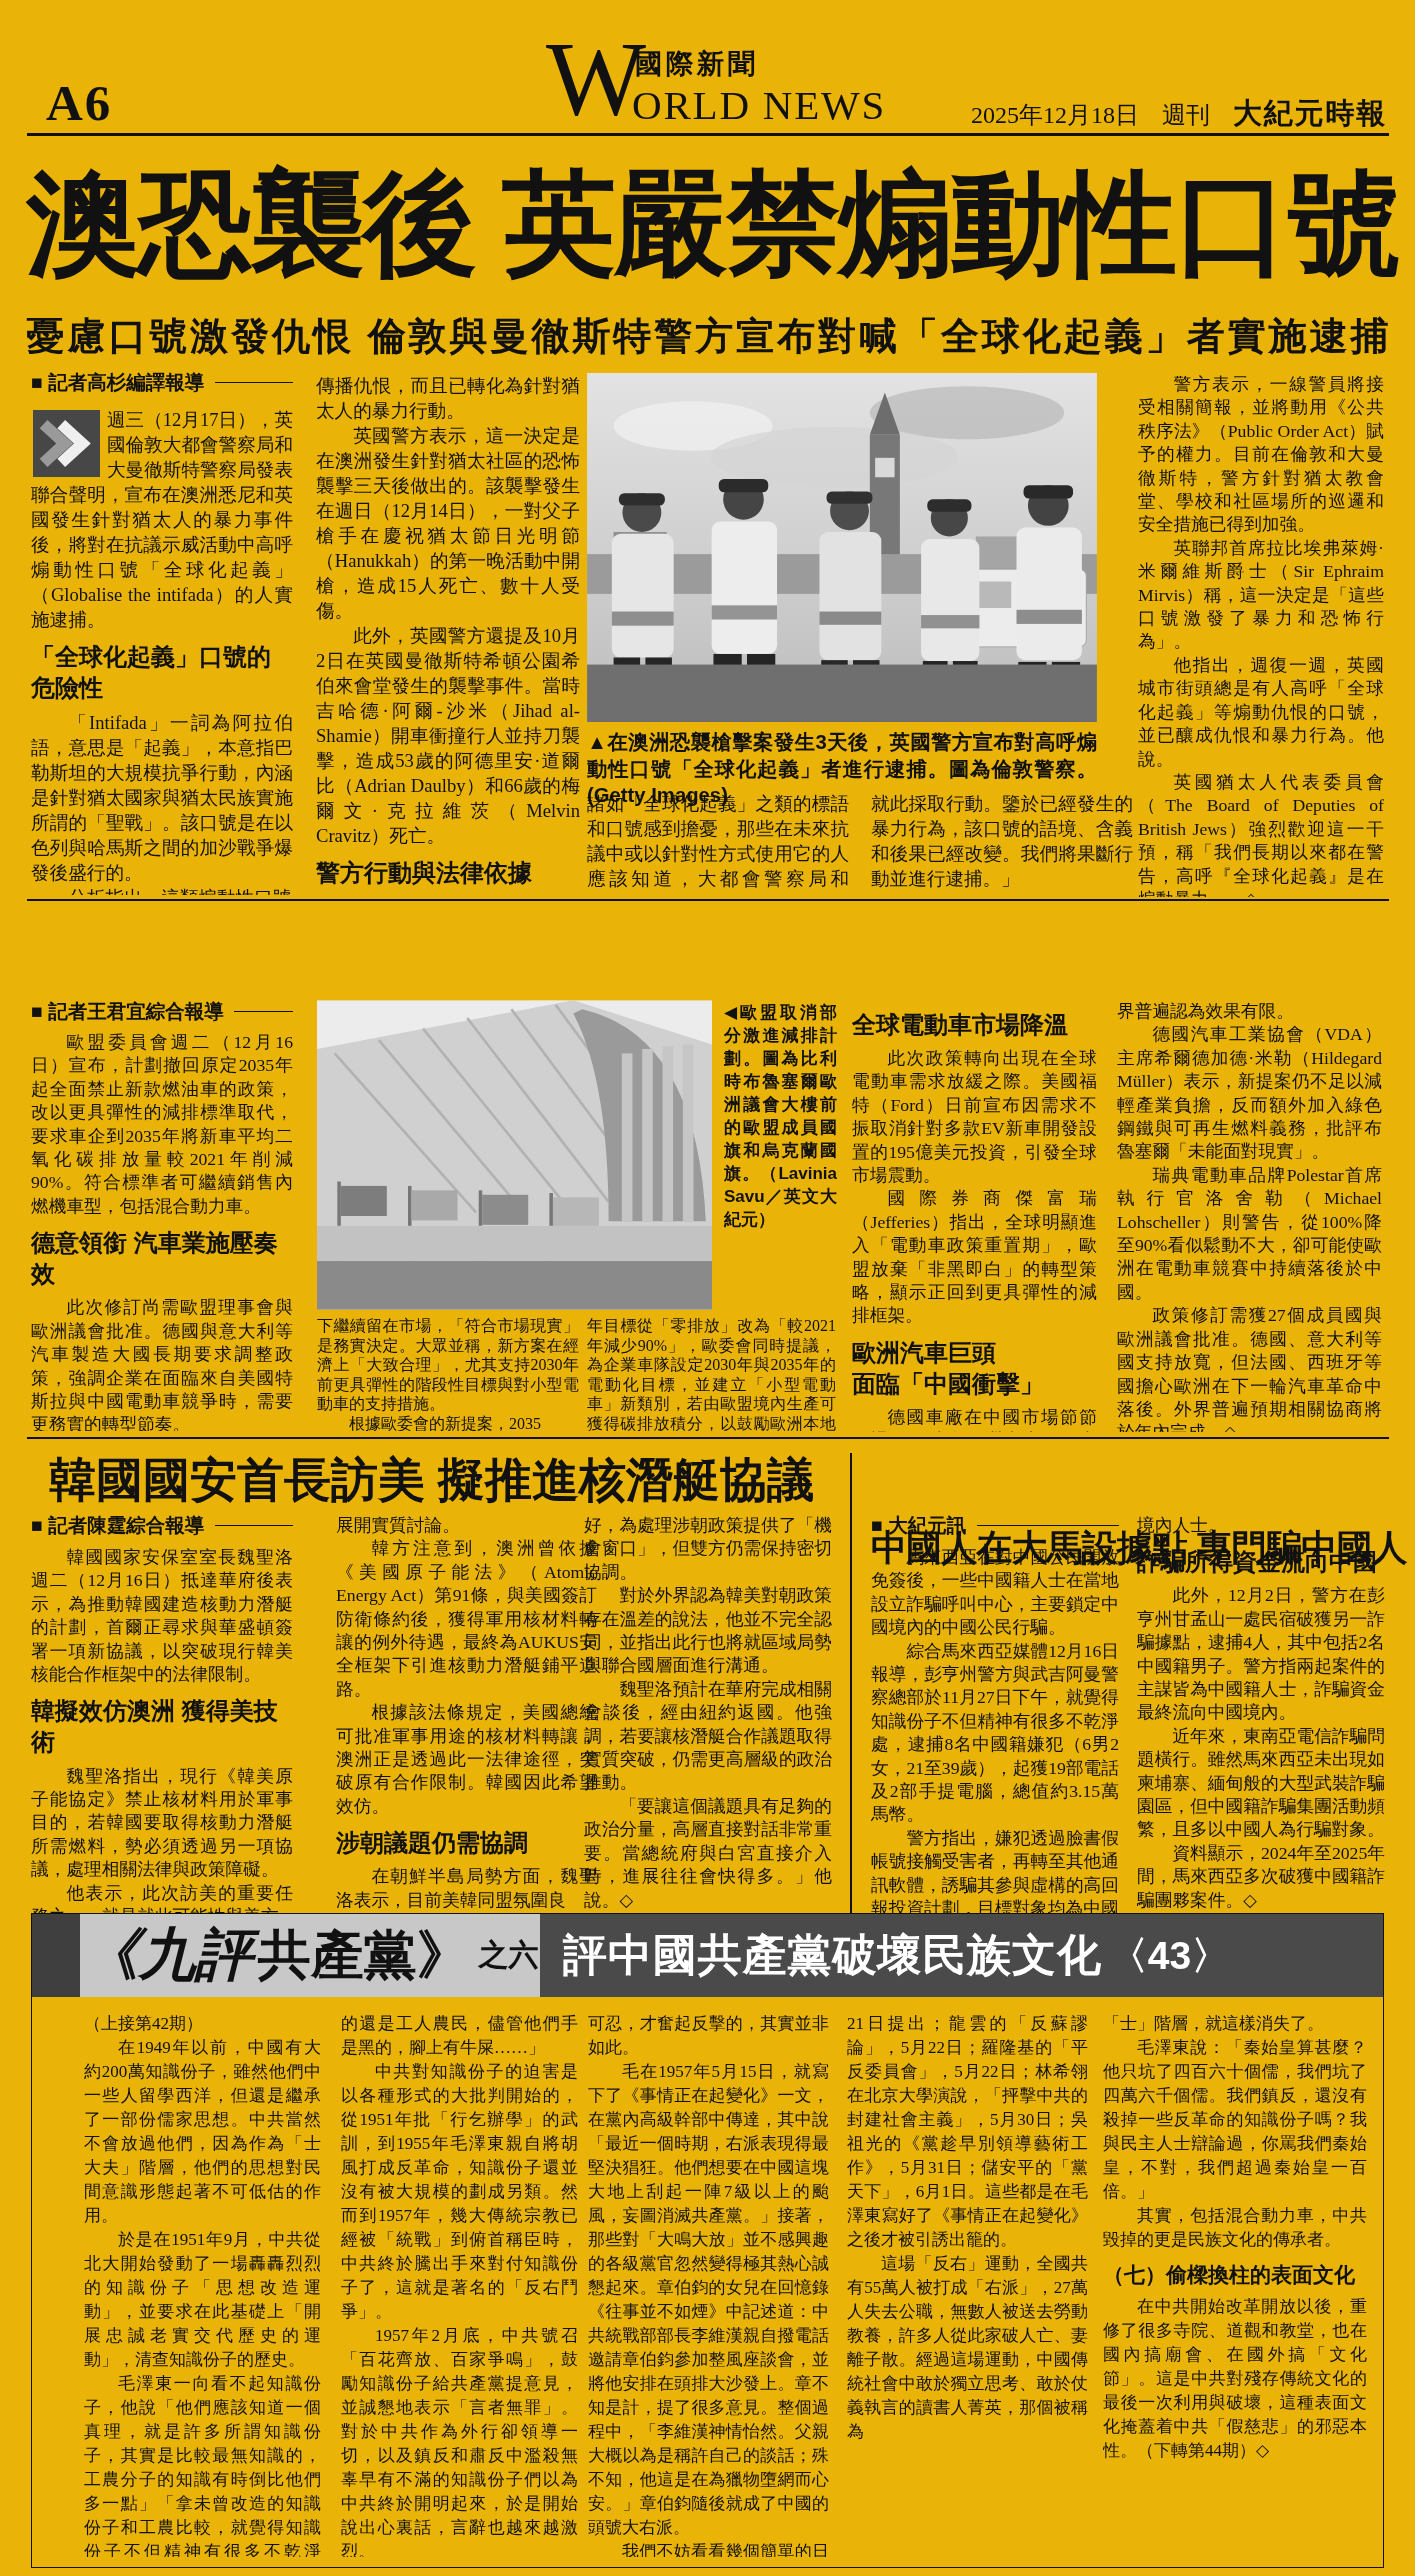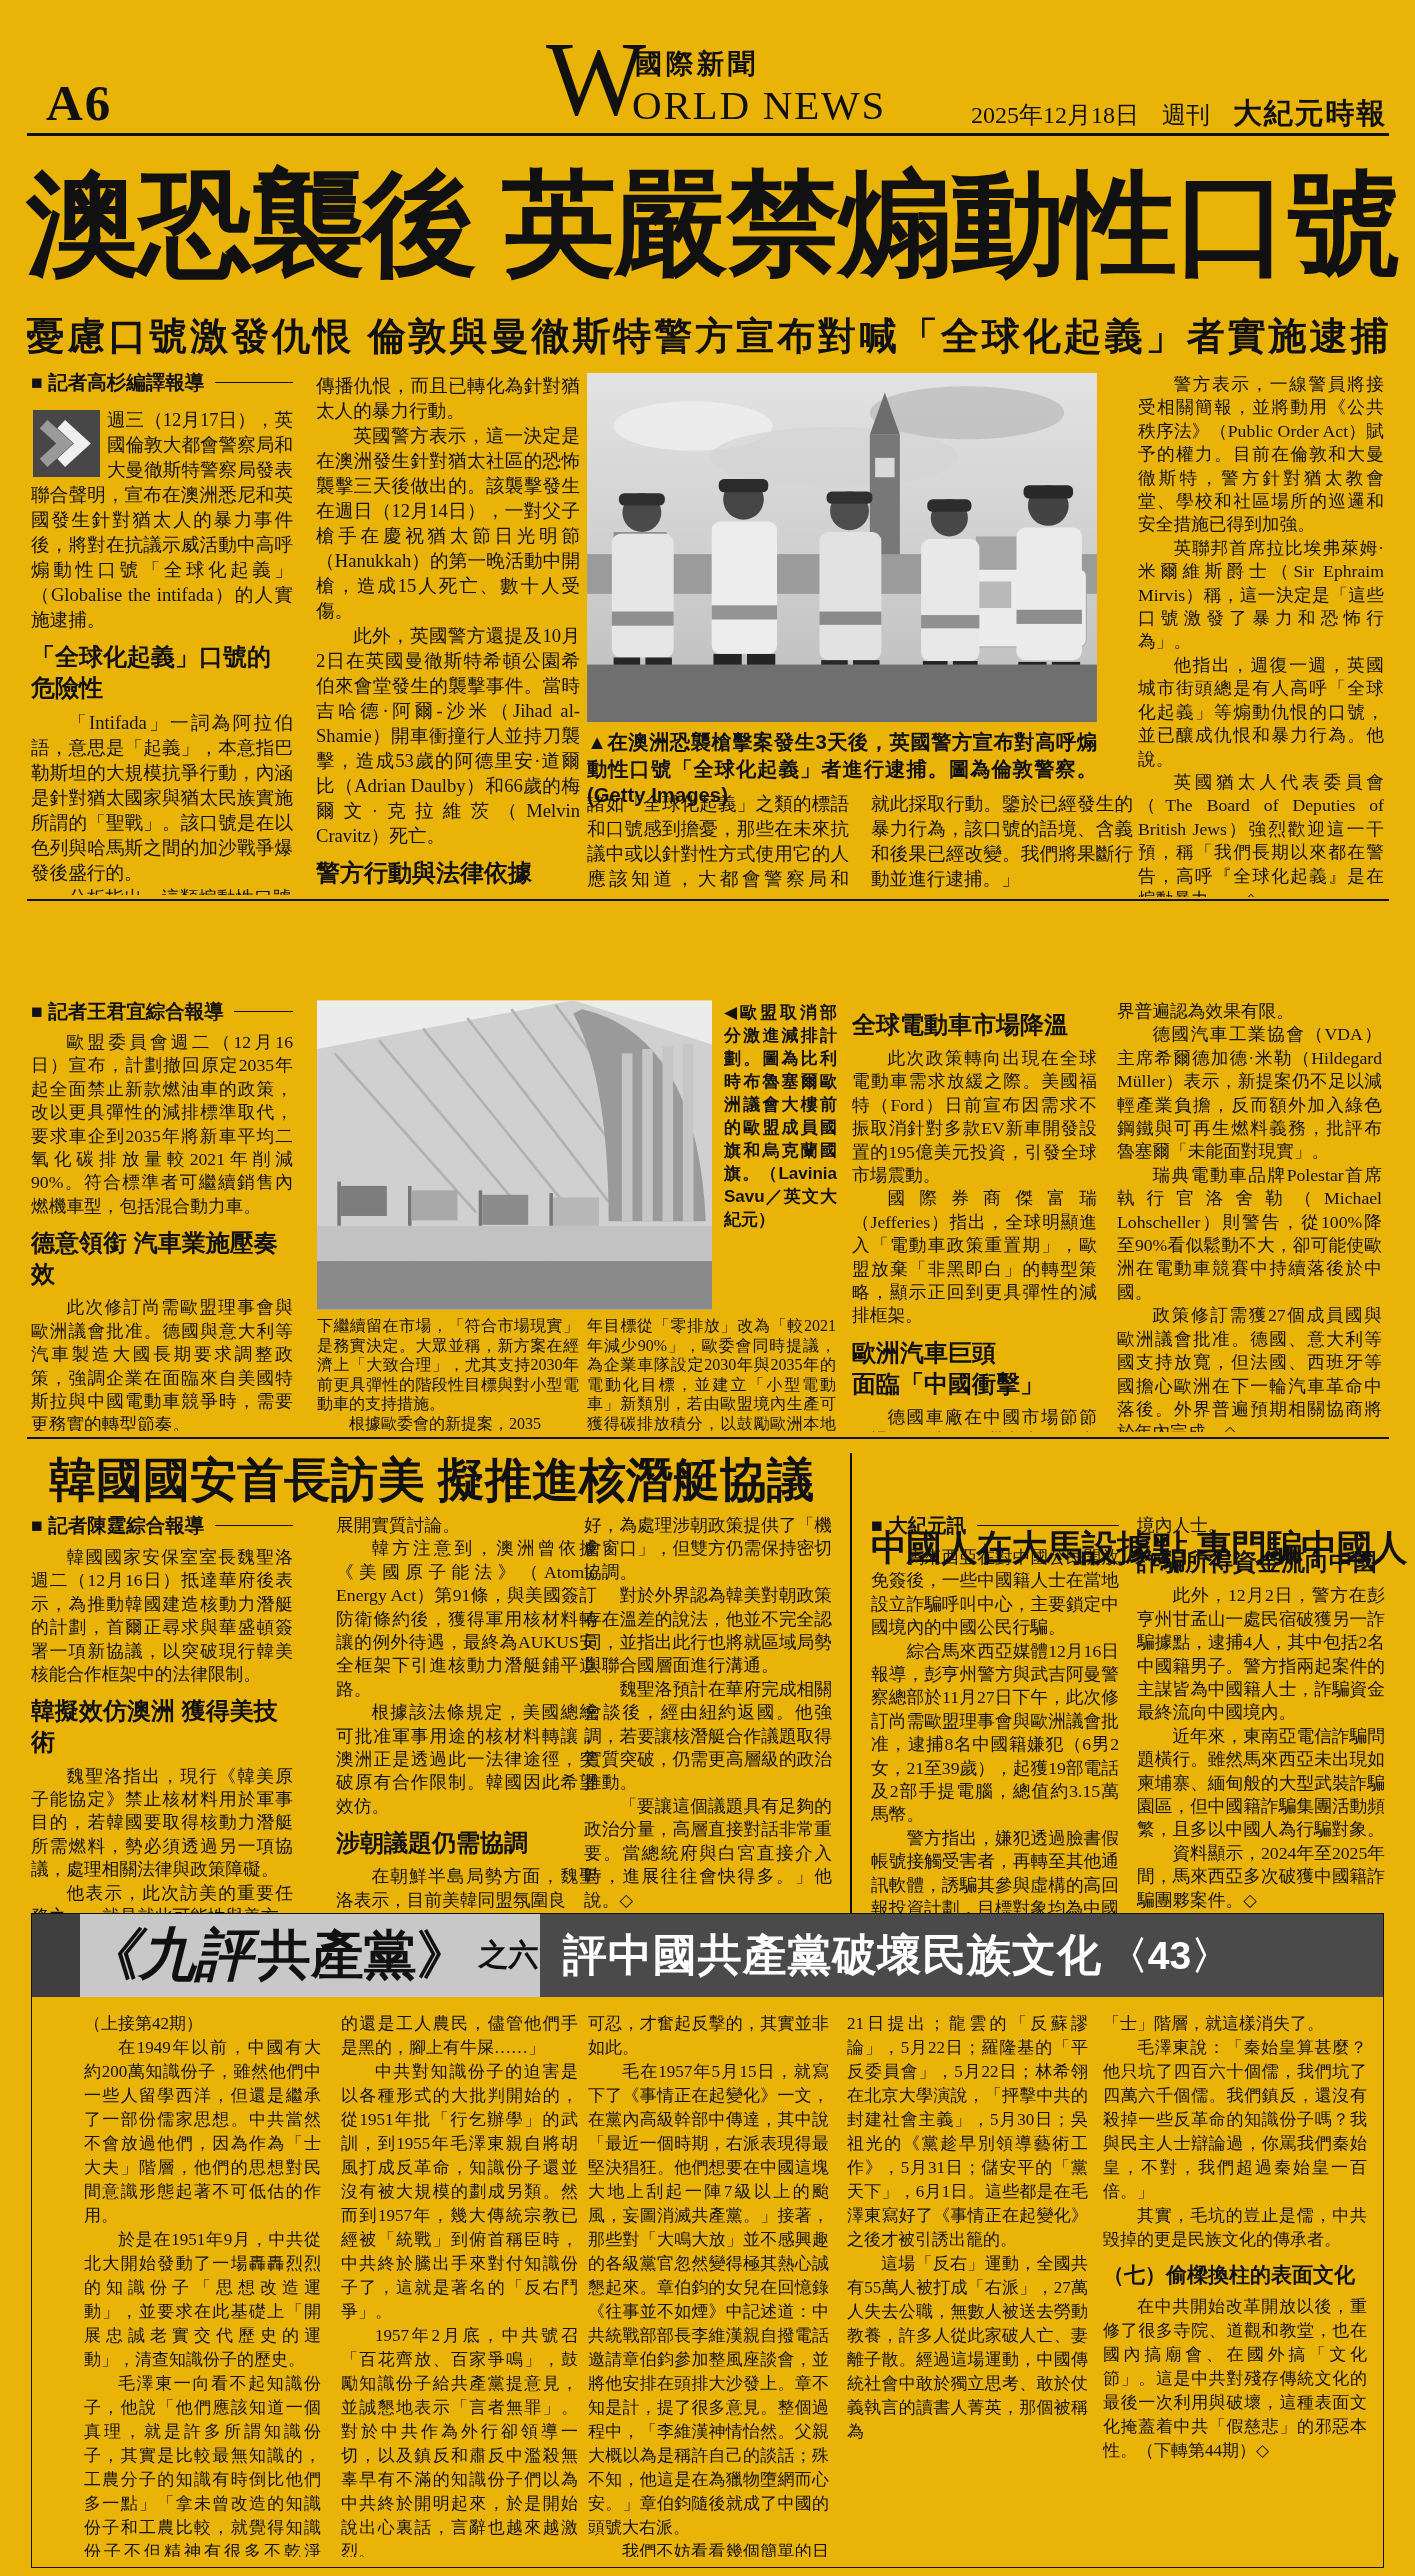--- a/index.html
+++ b/index.html
@@ -313,21 +313,21 @@
   <div class="abs vrule" style="left:850px;top:1453px;width:1.8px;height:462px;"></div>
 
   <div class="abs cthead" style="left:871px;top:1524px;width:513px;font-size:36px;letter-spacing:-0.9px;">中國人在大馬設據點 專門騙中國人</div>
 
   <div class="abs byline" style="left:871px;top:1507px;width:248px;">
     <span>■ 大紀元訊</span>
   </div>
 
   <div class="abs col c20" style="left:871px;top:1546px;width:248px;height:368px;">
       <p class="para">馬來西亞在對中國公民開放免簽後，一些中國籍人士在當地設立詐騙呼叫中心，主要鎖定中國境內的中國公民行騙。</p>
-      <p class="para">綜合馬來西亞媒體12月16日報導，彭亨州警方與武吉阿曼警察總部於11月27日下午，此次修訂尚需歐盟理事會與歐洲議會批准，逮捕8名中國籍嫌犯（6男2女，21至39歲），起獲19部電話及2部手提電腦，總值約3.15萬馬幣。</p>
+      <p class="para">綜合馬來西亞媒體12月16日報導，彭亨州警方與武吉阿曼警察總部於11月27日下午，就覺得知識份子不但精神有很多不乾淨處，逮捕8名中國籍嫌犯（6男2女，21至39歲），起獲19部電話及2部手提電腦，總值約3.15萬馬幣。</p>
       <p class="para">警方指出，嫌犯透過臉書假帳號接觸受害者，再轉至其他通訊軟體，誘騙其參與虛構的高回報投資計劃，目標對象均為中國</p>
     </div>
   <div class="abs col c20" style="left:1137px;top:1514px;width:248px;height:400px;">
       <p class="para cont">境內人士。</p>
       <div class="subhd">詐騙所得資金流向中國</div>
       <p class="para">此外，12月2日，警方在彭亨州甘孟山一處民宿破獲另一詐騙據點，逮捕4人，其中包括2名中國籍男子。警方指兩起案件的主謀皆為中國籍人士，詐騙資金最終流向中國境內。</p>
       <p class="para">近年來，東南亞電信詐騙問題橫行。雖然馬來西亞未出現如柬埔寨、緬甸般的大型武裝詐騙園區，但中國籍詐騙集團活動頻繁，且多以中國人為行騙對象。</p>
       <p class="para">資料顯示，2024年至2025年間，馬來西亞多次破獲中國籍詐騙團夥案件。◇</p>
     </div>
 
@@ -363,19 +363,19 @@
       <p class="para">毛在1957年5月15日，就寫下了《事情正在起變化》一文，在黨內高級幹部中傳達，其中說「最近一個時期，右派表現得最堅決猖狂。他們想要在中國這塊大地上刮起一陣7級以上的颱風，妄圖消滅共產黨。」接著，那些對「大鳴大放」並不感興趣的各級黨官忽然變得極其熱心誠懇起來。章伯鈞的女兒在回憶錄《往事並不如煙》中記述道：中共統戰部部長李維漢親自撥電話邀請章伯鈞參加整風座談會，並將他安排在頭排大沙發上。章不知是計，提了很多意見。整個過程中，「李維漢神情怡然。父親大概以為是稱許自己的談話；殊不知，他這是在為獵物墮網而心安。」章伯鈞隨後就成了中國的頭號大右派。</p>
       <p class="para">我們不妨看看幾個簡單的日期：章伯鈞的「政治設計院」，5月</p>
     </div>
   <div class="abs col cnc" style="left:847px;top:2012px;width:241px;height:545px;">
       <p class="para cont">21日提出；龍雲的「反蘇謬論」，5月22日；羅隆基的「平反委員會」，5月22日；林希翎在北京大學演說，「抨擊中共的封建社會主義」，5月30日；吳祖光的《黨趁早別領導藝術工作》，5月31日；儲安平的「黨天下」，6月1日。這些都是在毛澤東寫好了《事情正在起變化》之後才被引誘出籠的。</p>
       <p class="para">這場「反右」運動，全國共有55萬人被打成「右派」，27萬人失去公職，無數人被送去勞動教養，許多人從此家破人亡、妻離子散。經過這場運動，中國傳統社會中敢於獨立思考、敢於仗義執言的讀書人菁英，那個被稱為</p>
     </div>
   <div class="abs col cnc" style="left:1103px;top:2012px;width:264px;height:545px;">
       <p class="para cont">「士」階層，就這樣消失了。</p>
       <p class="para">毛澤東說：「秦始皇算甚麼？他只坑了四百六十個儒，我們坑了四萬六千個儒。我們鎮反，還沒有殺掉一些反革命的知識份子嗎？我與民主人士辯論過，你罵我們秦始皇，不對，我們超過秦始皇一百倍。」</p>
-      <p class="para">其實，毛坑的豈止是儒，中共毀掉的更是民族文化的傳承者。</p>
+      <p class="para">其實，包括混合動力車，中共毀掉的更是民族文化的傳承者。</p>
       <div class="subhd">（七）偷樑換柱的表面文化</div>
       <p class="para">在中共開始改革開放以後，重修了很多寺院、道觀和教堂，也在國內搞廟會、在國外搞「文化節」。這是中共對殘存傳統文化的最後一次利用與破壞，這種表面文化掩蓋着中共「假慈悲」的邪惡本性。（下轉第44期）◇</p>
     </div>
 
 </div>
 
 
 </body></html>

